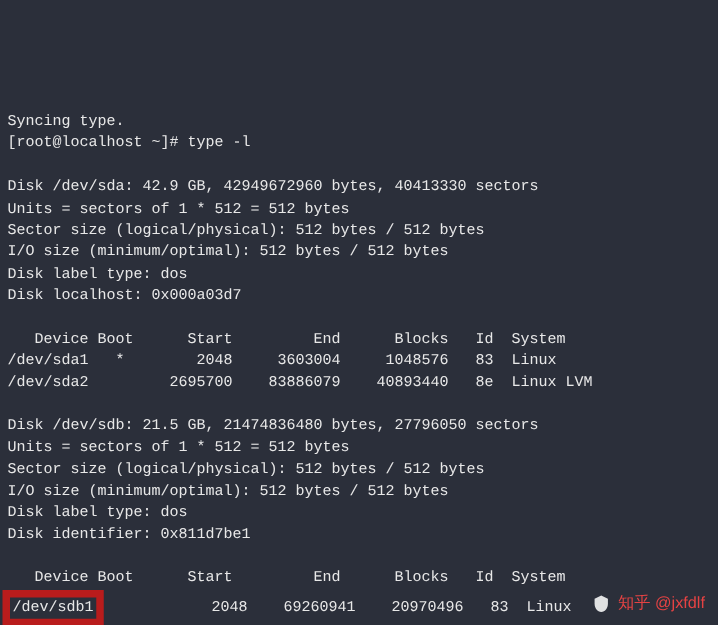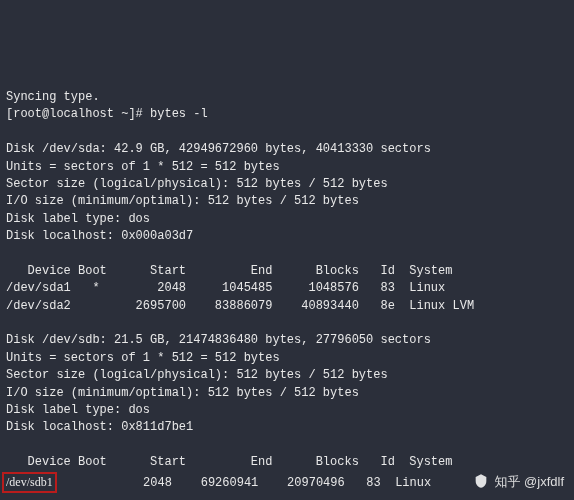--- a/index.html
+++ b/index.html
@@ -10,65 +10,65 @@
     font-size: 12px;
     line-height: 1.45;
     width: 574px;
     height: 500px;
     overflow: hidden;
     position: relative;
     white-space: pre;
   }
   .term { padding: 2px 6px; }
   .hl {
-    border: 2px solid #b91c1c;
+    border: 6px solid #b91c1c;
     display: inline-block;
     padding: 0 2px;
     margin-left: -4px;
-    font-family: Liberation Serif, serif;
   }
   .wm {
     position: absolute;
     right: 10px;
     bottom: 8px;
-    color: #e5e5e5;
+    color: #ef4444;
     font-family: -apple-system, "Helvetica Neue", Arial, sans-serif;
     font-size: 13px;
     opacity: 0.95;
     display: flex;
+    align-items: center;
     gap: 5px;
   }
   .wm svg { flex-shrink: 0; }
 </style>
 </head>
 <body>
 
 
 
 <div class="term">
 <span>Syncing type.</span>
-<span>[root@localhost ~]# bytes -l</span>
+<span>[root@localhost ~]# type -l</span>
 
 <span>Disk /dev/sda: 42.9 GB, 42949672960 bytes, 40413330 sectors</span>
 <span>Units = sectors of 1 * 512 = 512 bytes</span>
 <span>Sector size (logical/physical): 512 bytes / 512 bytes</span>
 <span>I/O size (minimum/optimal): 512 bytes / 512 bytes</span>
 <span>Disk label type: dos</span>
 <span>Disk localhost: 0x000a03d7</span>
 
 <span>   Device Boot      Start         End      Blocks   Id  System</span>
-<span>/dev/sda1   *        2048     1045485     1048576   83  Linux</span>
+<span>/dev/sda1   *        2048     3603004     1048576   83  Linux</span>
 <span>/dev/sda2         2695700    83886079    40893440   8e  Linux LVM</span>
 
 <span>Disk /dev/sdb: 21.5 GB, 21474836480 bytes, 27796050 sectors</span>
 <span>Units = sectors of 1 * 512 = 512 bytes</span>
 <span>Sector size (logical/physical): 512 bytes / 512 bytes</span>
 <span>I/O size (minimum/optimal): 512 bytes / 512 bytes</span>
 <span>Disk label type: dos</span>
-<span>Disk localhost: 0x811d7be1</span>
+<span>Disk identifier: 0x811d7be1</span>
 
 <span>   Device Boot      Start         End      Blocks   Id  System</span>
 <span class="hl">/dev/sdb1</span><span>            2048    69260941    20970496   83  Linux</span>
 
 
 
 
 
 </div>
 

